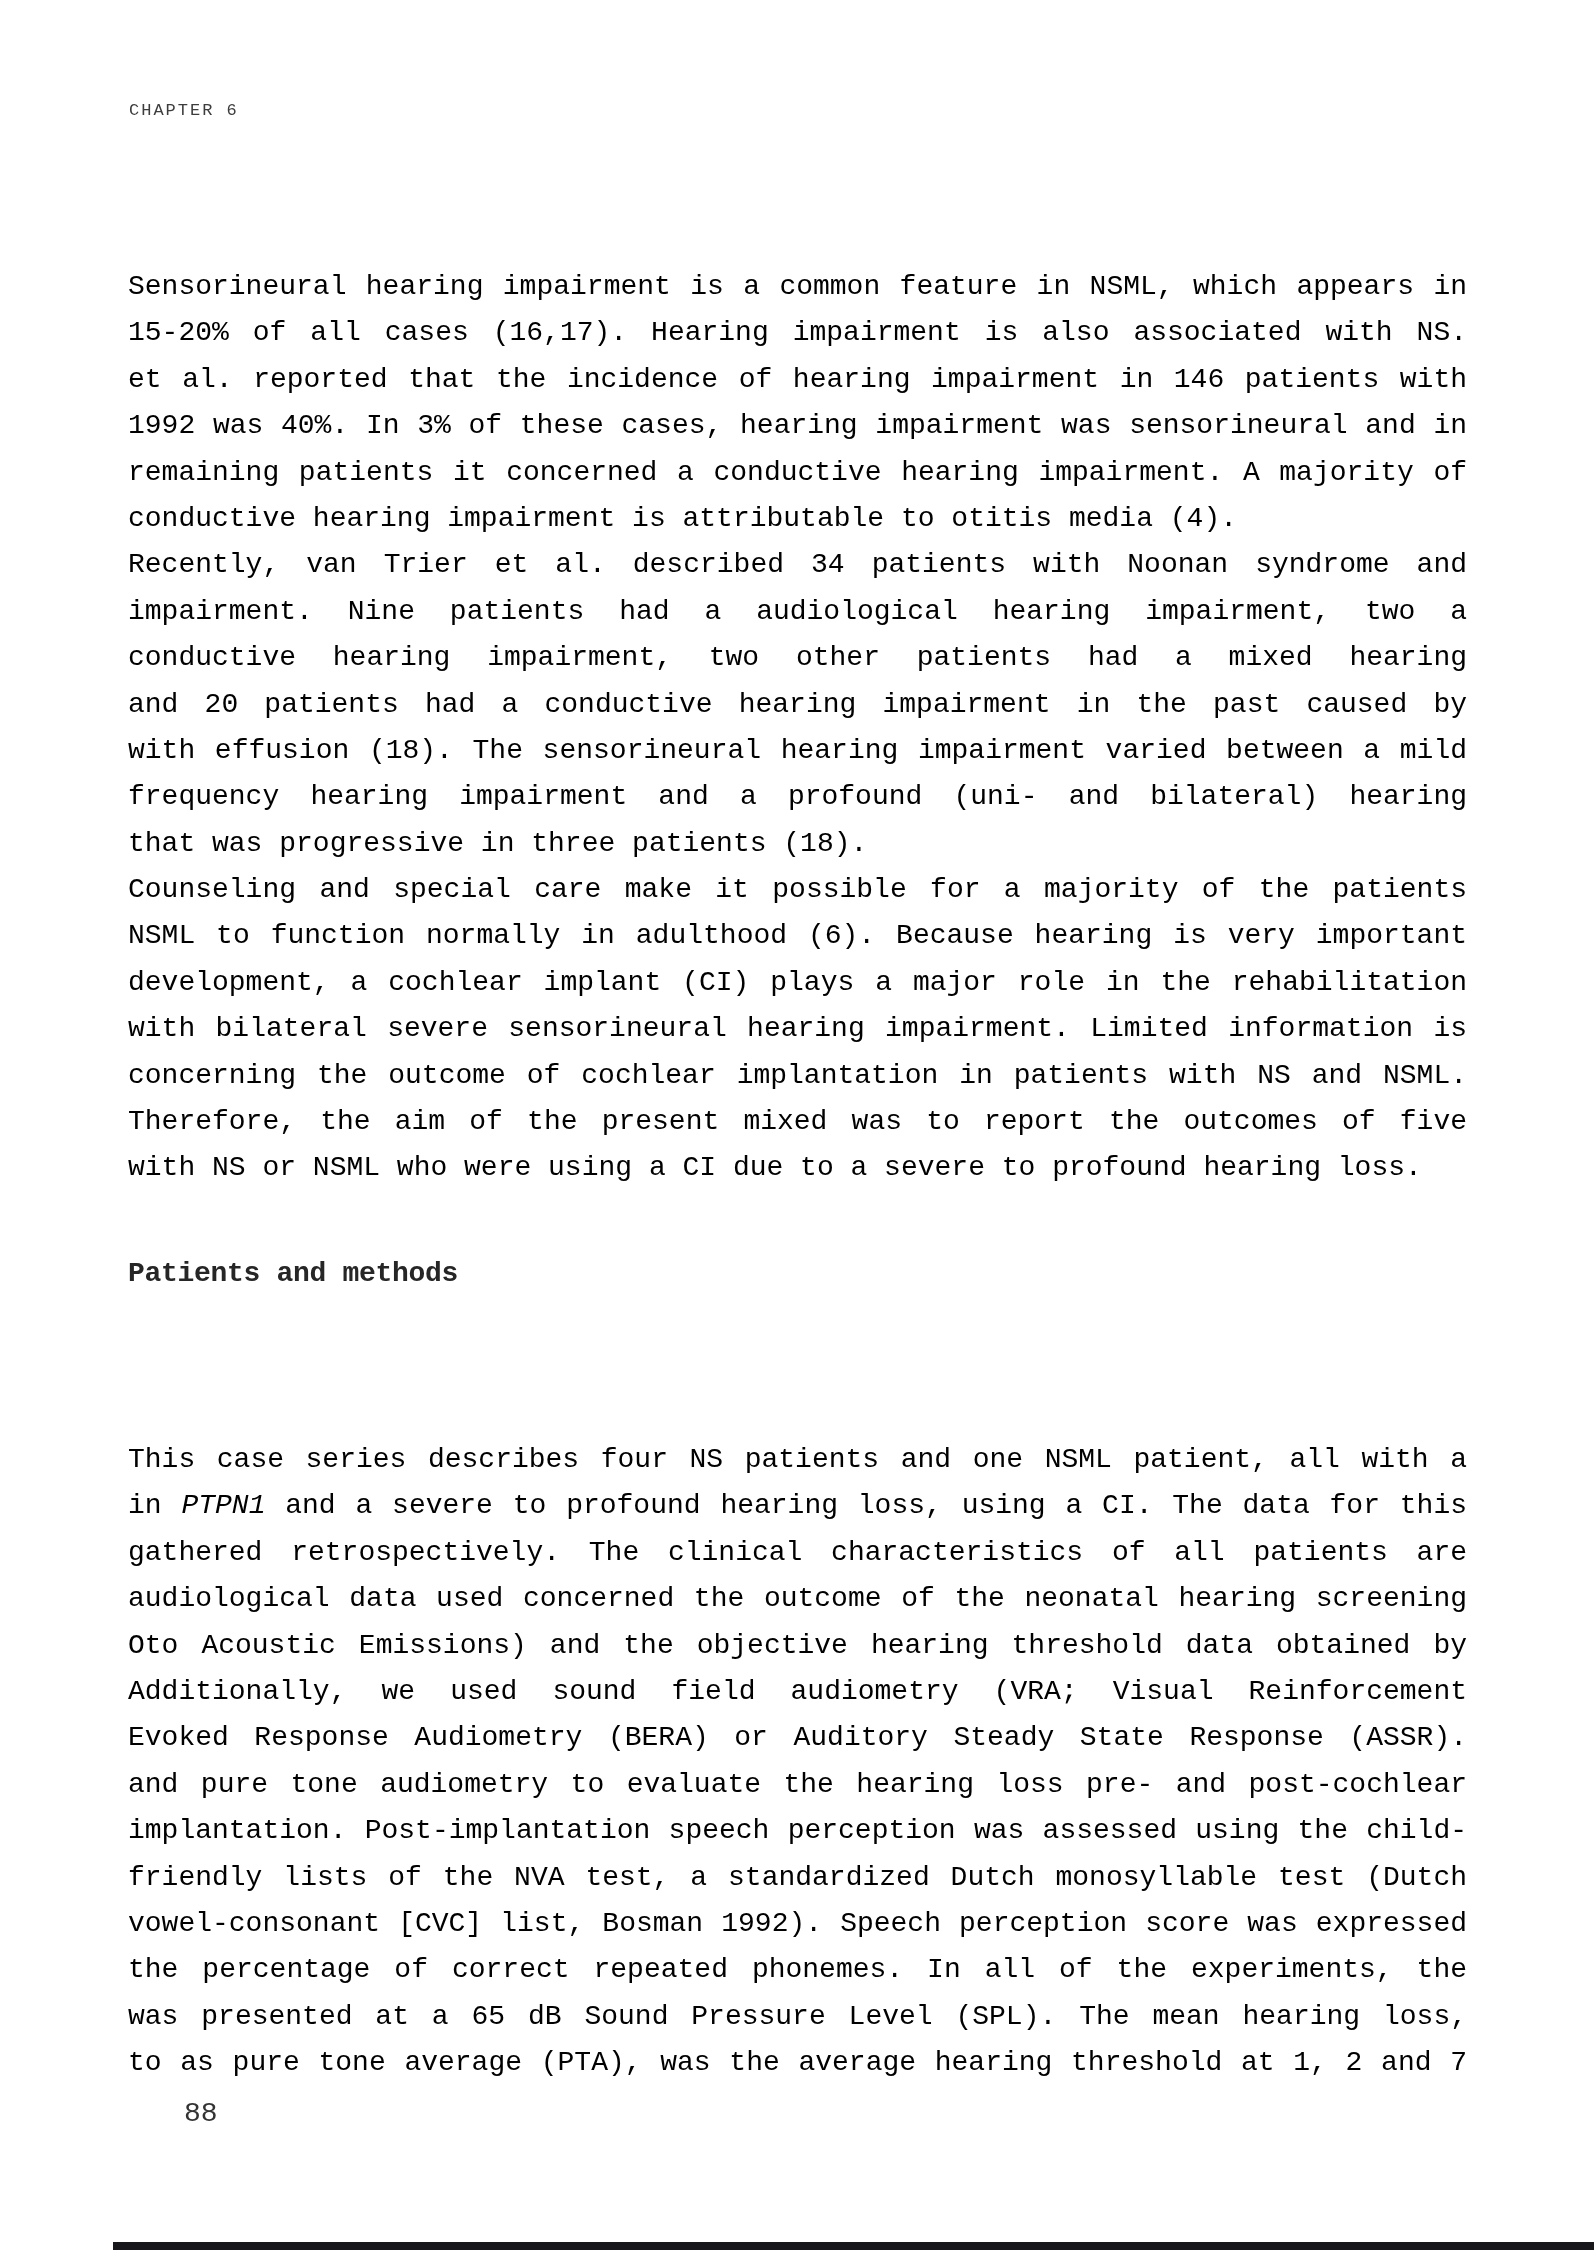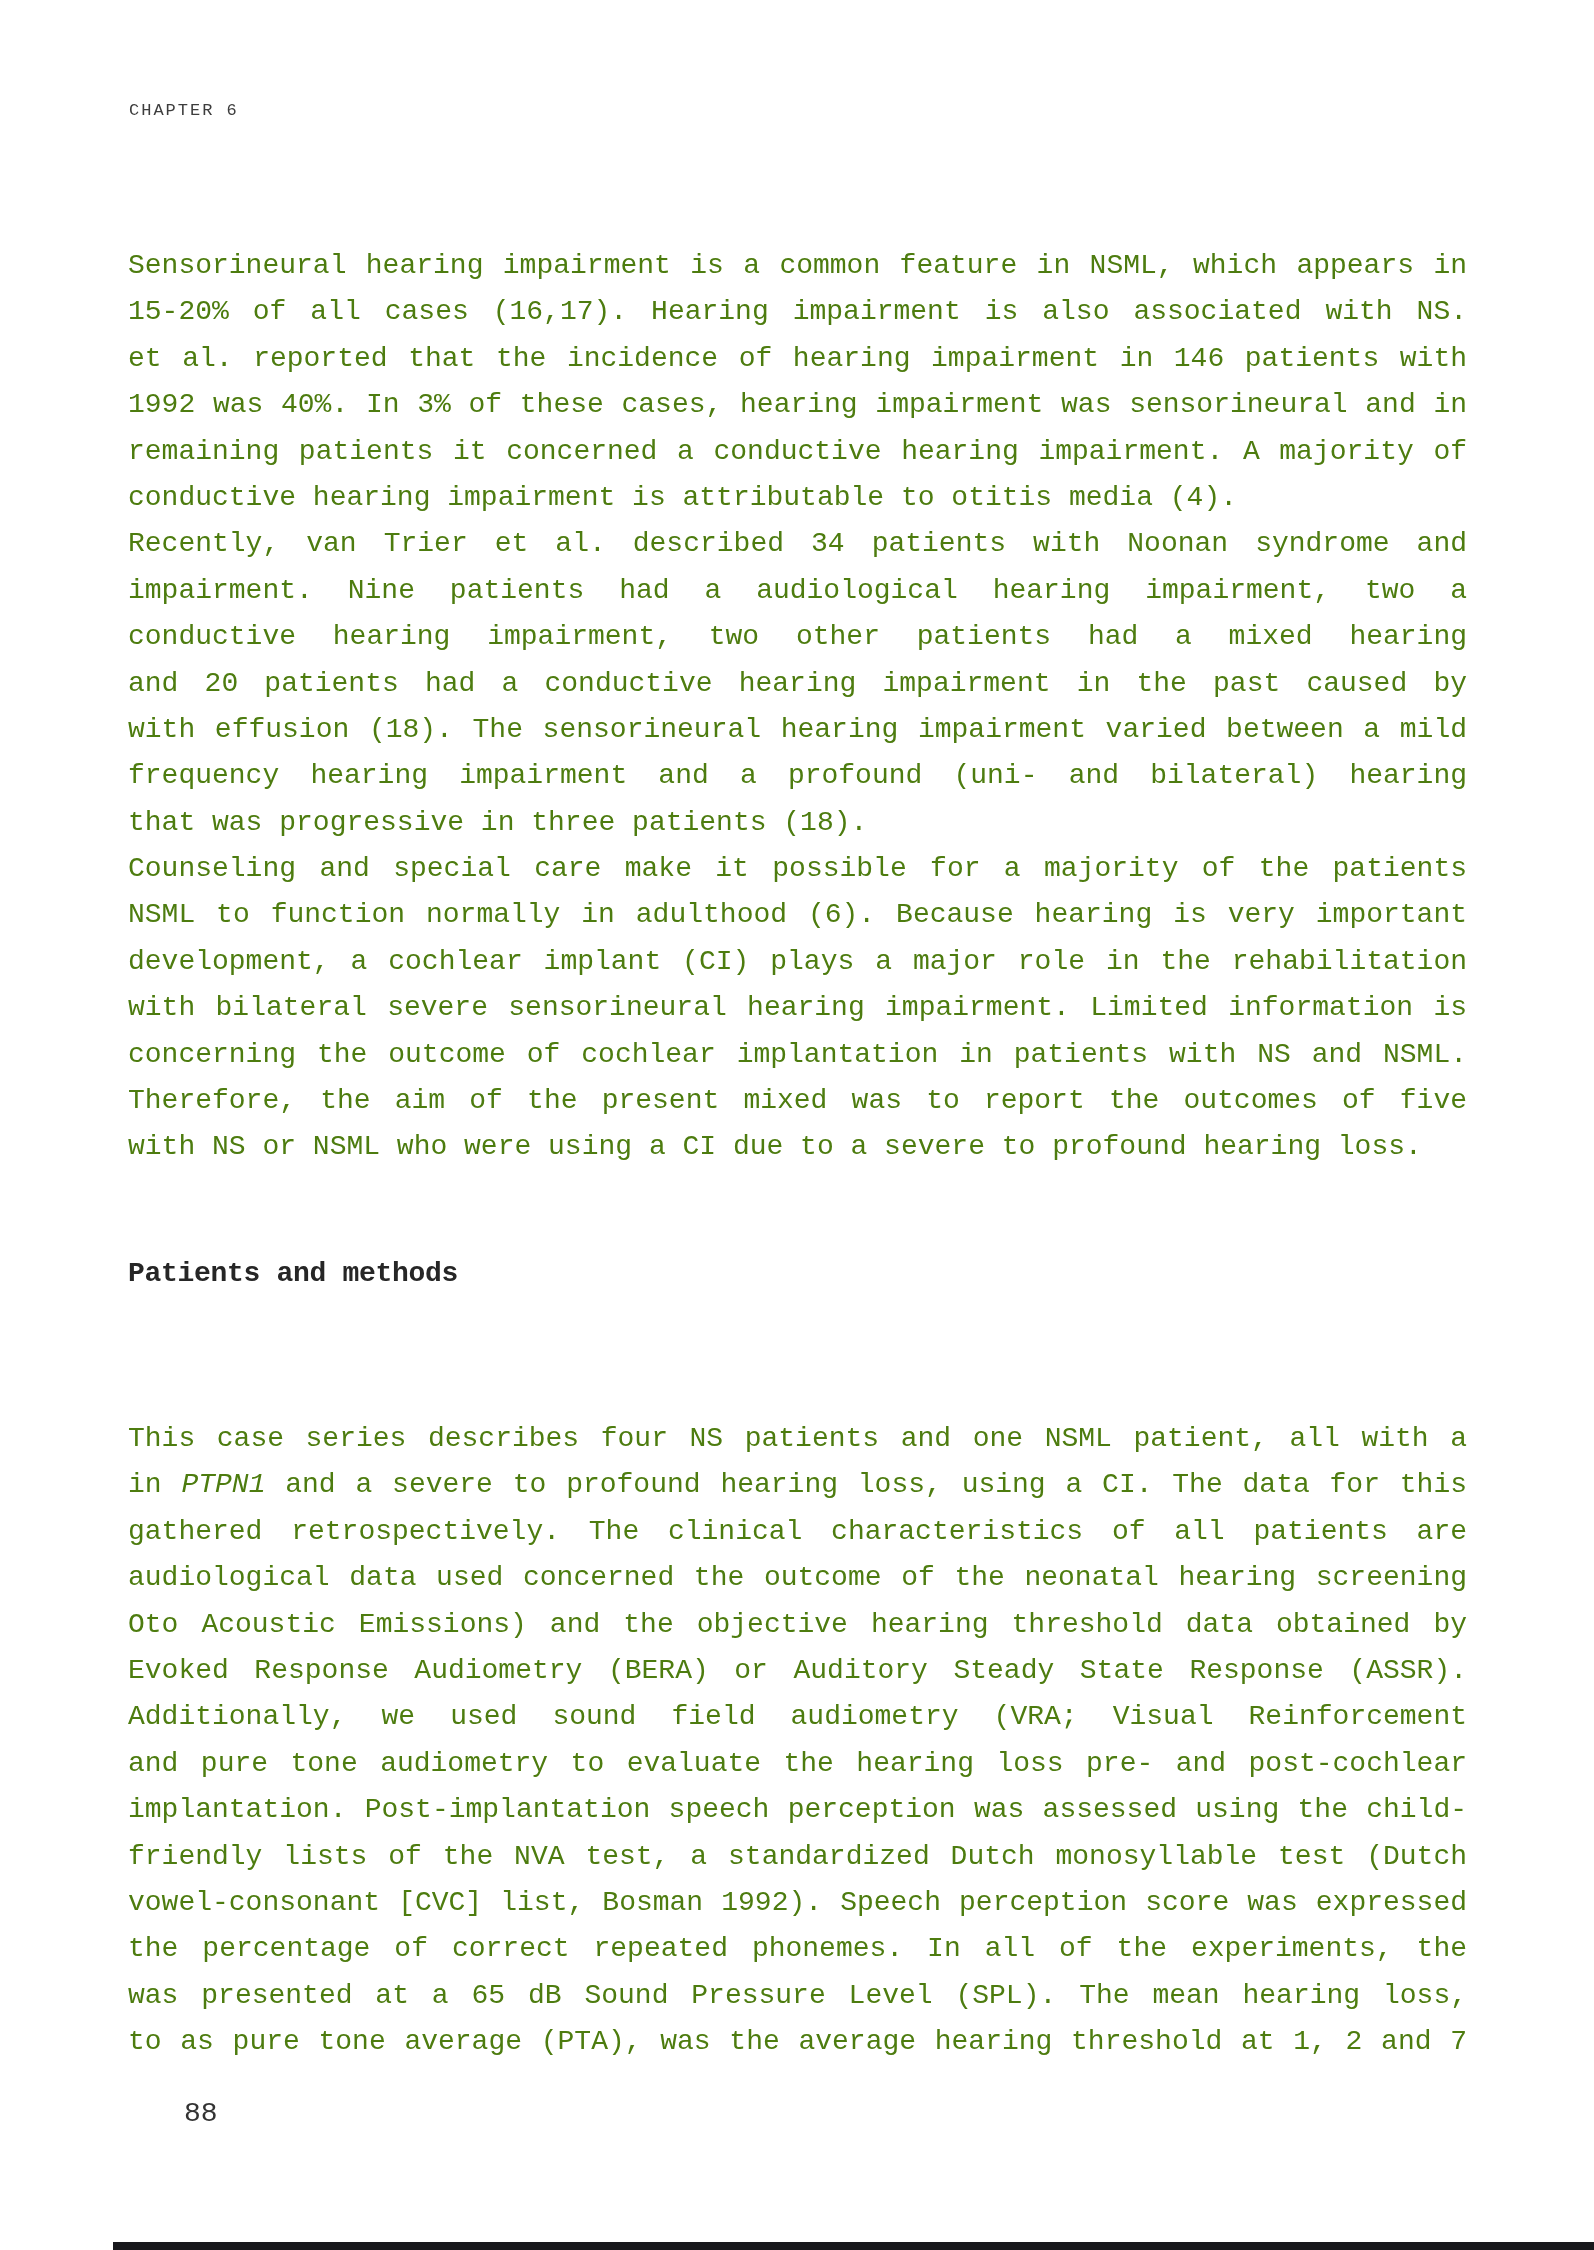--- a/index.html
+++ b/index.html
@@ -18,21 +18,22 @@
     top: 101px;
     font-size: 17px;
     letter-spacing: 2px;
     color: #3d3d3d;
   }
   .text-block {
     position: absolute;
     left: 128px;
     width: 1339px;
     font-size: 28px;
-    color: #4d7c0f;
+    color: #000000;
+    margin-top: 21px;
   }
   .intro-block   { top: 243px; }
   .methods-block { top: 1416px; }
   .line {
     height: 46.4px;
     line-height: 46.4px;
     text-align: justify;
     text-align-last: justify;
     overflow: hidden;
   }
@@ -102,22 +103,22 @@
 
   <h2 class="section-heading">Patients and methods</h2>
 
   <div class="text-block methods-block">
     <div>
         <div class="line">This case series describes four NS patients and one NSML patient, all with a mutation</div>
         <div class="line"><span>in </span><span style="font-style: italic;">PTPN1</span><span> and a severe to profound hearing loss, using a CI. The data for this study were</span></div>
         <div class="line">gathered retrospectively. The clinical characteristics of all patients are described. The</div>
         <div class="line">audiological data used concerned the outcome of the neonatal hearing screening (with</div>
         <div class="line">Oto Acoustic Emissions) and the objective hearing threshold data obtained by Brainstem</div>
+        <div class="line">Additionally, we used sound field audiometry (VRA; Visual Reinforcement Audiometry)</div>
         <div class="line">Evoked Response Audiometry (BERA) or Auditory Steady State Response (ASSR).</div>
-        <div class="line">Additionally, we used sound field audiometry (VRA; Visual Reinforcement Audiometry)</div>
         <div class="line">and pure tone audiometry to evaluate the hearing loss pre- and post-cochlear</div>
         <div class="line">implantation. Post-implantation speech perception was assessed using the child-</div>
         <div class="line">friendly lists of the NVA test, a standardized Dutch monosyllable test (Dutch consonant-</div>
         <div class="line">vowel-consonant [CVC] list, Bosman 1992). Speech perception score was expressed as</div>
         <div class="line">the percentage of correct repeated phonemes. In all of the experiments, the speech</div>
         <div class="line">was presented at a 65 dB Sound Pressure Level (SPL). The mean hearing loss, referred</div>
         <div class="line">to as pure tone average (PTA), was the average hearing threshold at 1, 2 and 7 kHz as</div>
       </div>
   </div>
 

